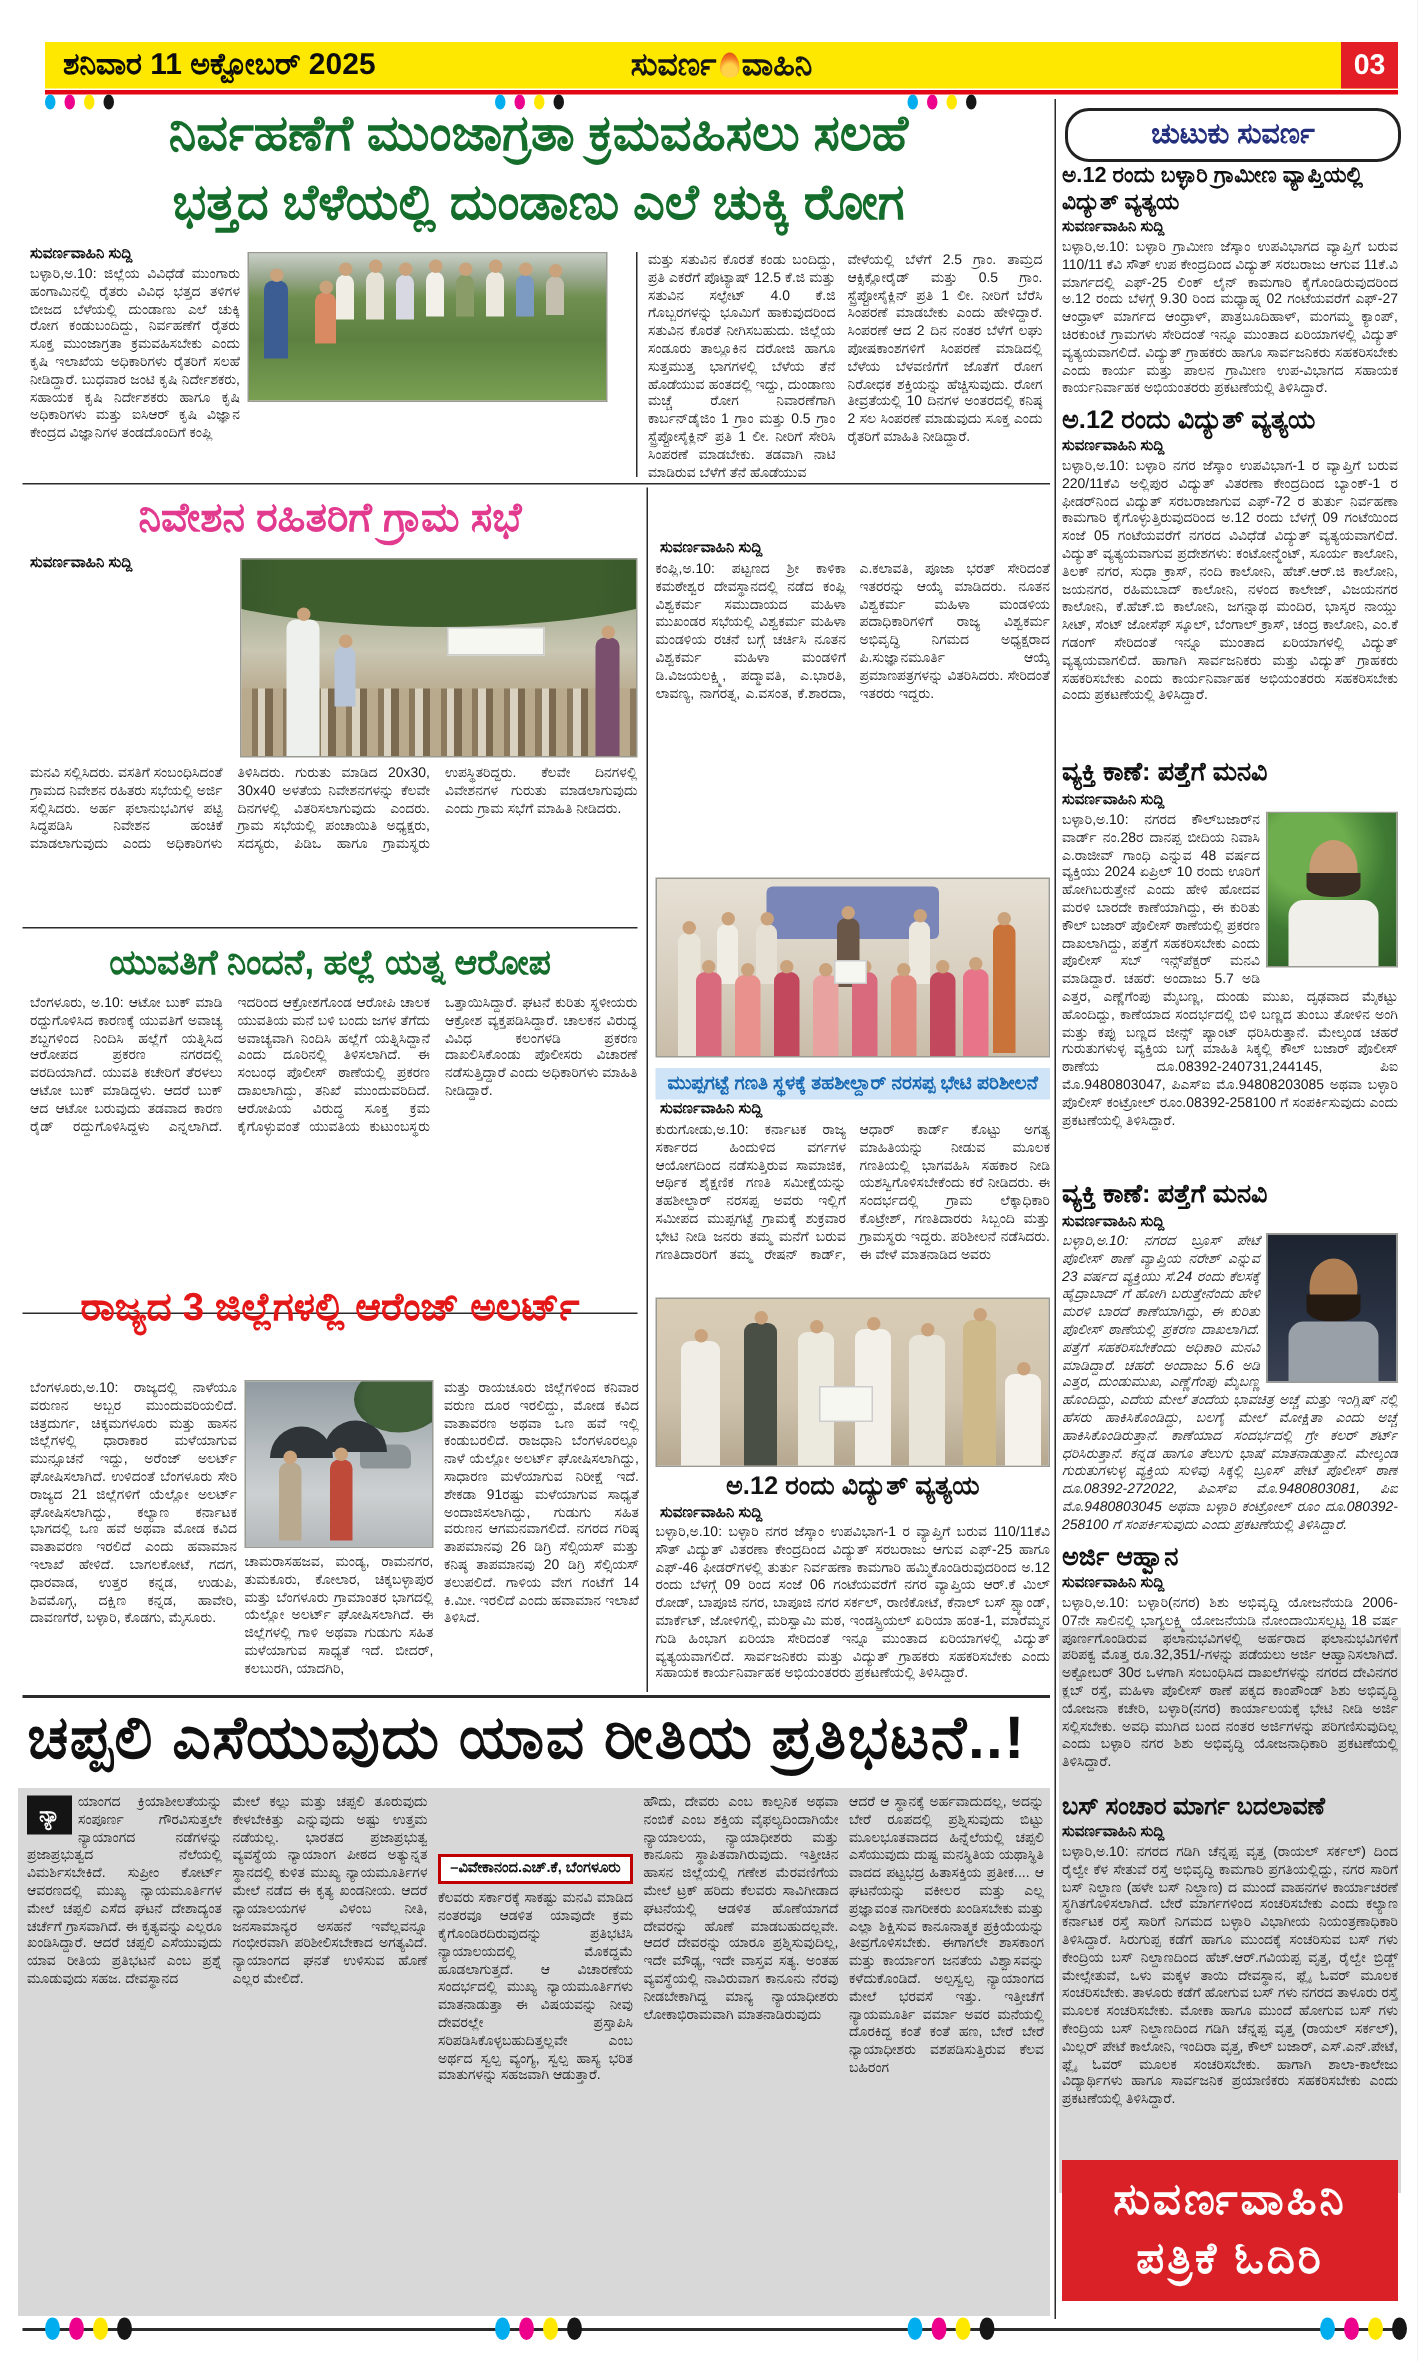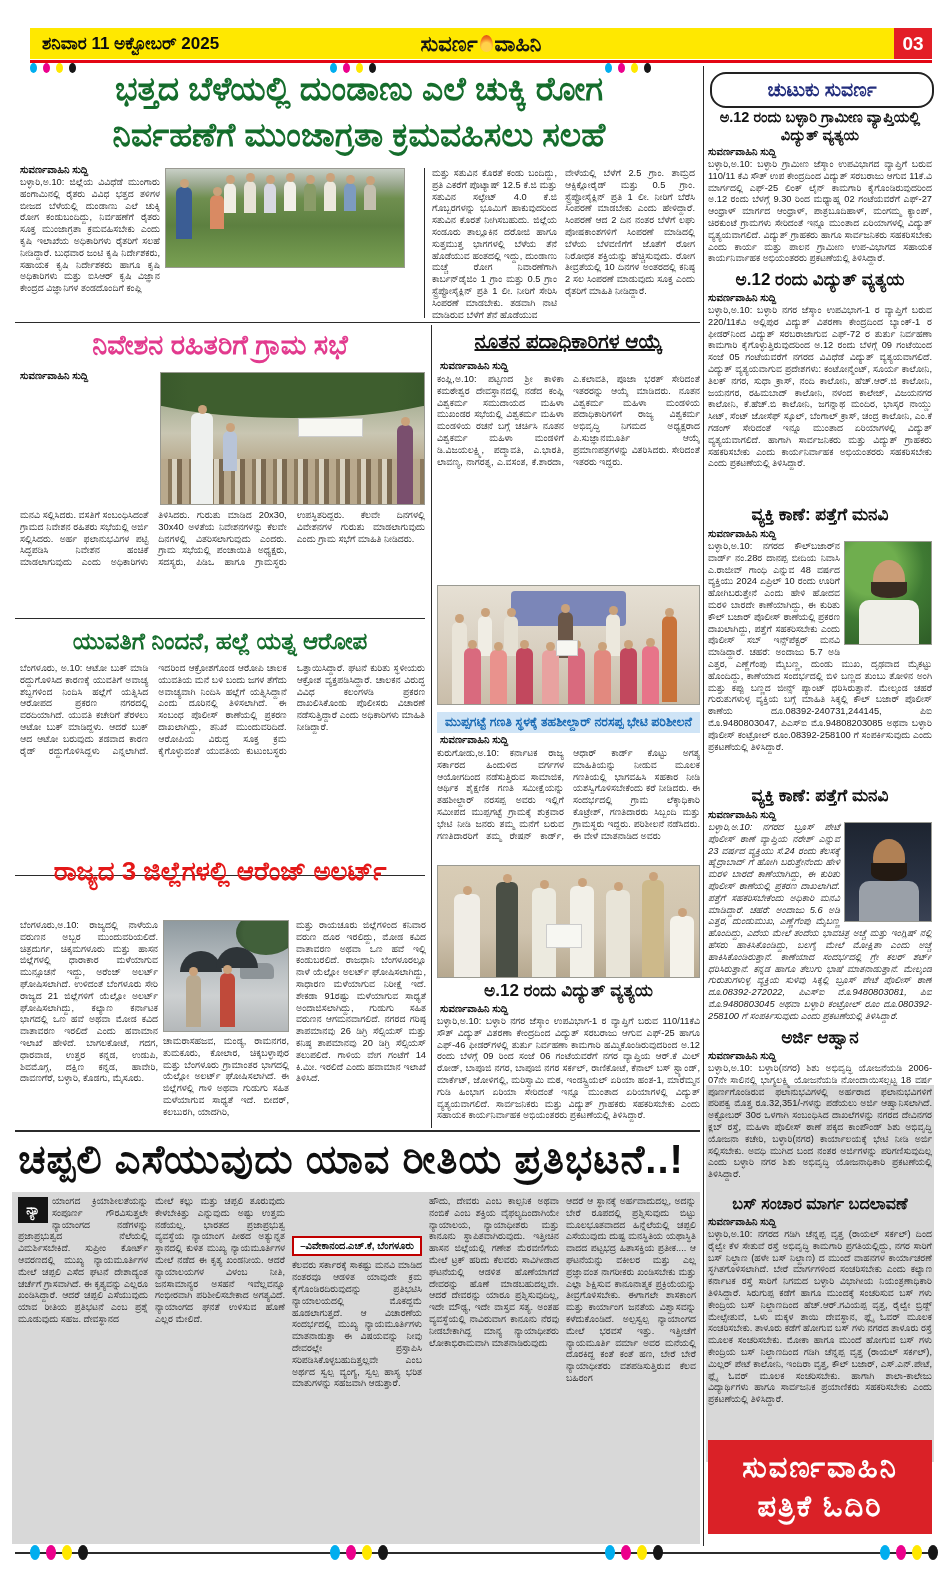--- a/index.html
+++ b/index.html
@@ -5,21 +5,21 @@
   html,body{margin:0;padding:0;background:#e9e9e9;}
   .page{position:relative;width:945px;height:1574px;background:#fff;overflow:hidden;
         font-family:"Liberation Sans",sans-serif;color:#111;margin:0 auto;}
   .abs{position:absolute;}
   .bt{font-size:9.3px;line-height:1.27;text-align:justify;color:#161616;overflow:hidden;}
   .byline{font-size:10px;font-weight:bold;color:#0d0d0d;}
   .cap{font-size:9.3px;line-height:1.25;font-weight:bold;text-align:justify;color:#101010;overflow:hidden;}
   .rule{background:#2b2b2b;}
   
   .masthead{left:30px;top:28px;width:902px;height:31px;background:#ffe800;display:flex;align-items:center;}
-  .m-date{position:absolute;left:12px;font-size:17px;font-weight:bold;color:#0d0d0d;}
+  .m-date{position:absolute;left:12px;font-size:20px;font-weight:bold;color:#0d0d0d;}
   .m-logo{position:absolute;left:0;right:0;display:flex;justify-content:center;align-items:center;gap:2px;
           font-size:21px;font-weight:bold;color:#161616;}
   .flame{width:13px;height:17px;border-radius:50% 50% 50% 50%/62% 62% 38% 38%;
          background:radial-gradient(circle at 50% 72%,#ffd24a 0 34%,#f47c20 62%,#d43b14);}
   .m-page{position:absolute;right:0;top:0;width:38px;height:31px;background:#e31e26;color:#fff;
           font-size:19px;font-weight:bold;display:flex;align-items:center;justify-content:center;}
   .redrule{left:30px;top:60px;width:902px;height:3px;background:#e30613;}
   
   .dots{display:flex;gap:6px;align-items:center;}
   .dots i{display:block;width:10px;height:15px;border-radius:50%;}
@@ -28,21 +28,21 @@
   
   .h-lead{left:15px;top:66px;width:688px;text-align:center;font-weight:bold;color:#156d2c;
           font-size:33px;line-height:1.4;}
   .h-mag{color:#e23a8e;font-size:27px;font-weight:bold;text-align:center;}
   .h-blk{color:#141414;font-weight:bold;text-align:center;}
   .h-grn{color:#156d2c;font-size:23px;font-weight:bold;text-align:center;}
   .h-red{color:#e41818;font-size:26px;font-weight:bold;text-align:center;}
   .h-big{color:#101010;font-size:40px;font-weight:bold;text-align:center;letter-spacing:1px;}
   .blueband{background:#cfe4f6;color:#1668b3;font-size:12.5px;font-weight:bold;text-align:center;
             padding:3px 2px;}
-  .sb-head{font-weight:bold;color:#101010;text-align:center;}
+  .sb-head{font-weight:bold;color:#101010;text-align:left;}
   .chutuku{border:2px solid #222;border-radius:16px;display:flex;align-items:center;justify-content:center;
            font-size:19px;font-weight:bold;color:#232e7d;background:#fff;}
   .graybg{background:#d8d8d8;}
   .authorbox{border:2px solid #c00000;background:#fff;padding:2px 3px;font-weight:bold;font-size:9.8px;
              text-align:center;margin:0 0 4px 0;color:#101010;}
   .dropcap{float:left;width:30px;height:26px;background:#141414;color:#fff;font-weight:bold;font-size:13px;
            display:flex;align-items:center;justify-content:center;margin:1px 4px 1px 0;}
   .readbox{background:#da2127;color:#fff;display:flex;flex-direction:column;align-items:center;
            justify-content:center;font-weight:bold;font-size:29px;line-height:1.35;letter-spacing:2px;}
   
@@ -97,22 +97,22 @@
       <i class="k"></i>
     </div>
   <div class="abs dots small" style="left:605px;top:63px;">
       <i class="c"></i>
       <i class="m"></i>
       <i class="y"></i>
       <i class="k"></i>
     </div>
 
   <div class="abs h-lead">
+    <div>ನಿರ್ವಹಣೆಗೆ ಮುಂಜಾಗ್ರತಾ ಕ್ರಮವಹಿಸಲು ಸಲಹೆ</div>
     <div>ಭತ್ತದ ಬೆಳೆಯಲ್ಲಿ ದುಂಡಾಣು ಎಲೆ ಚುಕ್ಕಿ ರೋಗ</div>
-    <div>ನಿರ್ವಹಣೆಗೆ ಮುಂಜಾಗ್ರತಾ ಕ್ರಮವಹಿಸಲು ಸಲಹೆ</div>
   </div>
   <div class="abs byline" style="left:20px;top:164px;">ಸುವರ್ಣವಾಹಿನಿ ಸುದ್ದಿ</div>
   <div class="abs bt" style="left:20px;top:177px;width:140px;height:143px;">ಬಳ್ಳಾರಿ,ಅ.10: ಜಿಲ್ಲೆಯ ವಿವಿಧೆಡೆ ಮುಂಗಾರು ಹಂಗಾಮಿನಲ್ಲಿ ರೈತರು ವಿವಿಧ ಭತ್ತದ ತಳಿಗಳ ಬೀಜದ ಬೆಳೆಯಲ್ಲಿ ದುಂಡಾಣು ಎಲೆ ಚುಕ್ಕಿ ರೋಗ ಕಂಡುಬಂದಿದ್ದು, ನಿರ್ವಹಣೆಗೆ ರೈತರು ಸೂಕ್ತ ಮುಂಜಾಗ್ರತಾ ಕ್ರಮವಹಿಸಬೇಕು ಎಂದು ಕೃಷಿ ಇಲಾಖೆಯ ಅಧಿಕಾರಿಗಳು ರೈತರಿಗೆ ಸಲಹೆ ನೀಡಿದ್ದಾರೆ. ಬುಧವಾರ ಜಂಟಿ ಕೃಷಿ ನಿರ್ದೇಶಕರು, ಸಹಾಯಕ ಕೃಷಿ ನಿರ್ದೇಶಕರು ಹಾಗೂ ಕೃಷಿ ಅಧಿಕಾರಿಗಳು ಮತ್ತು ಐಸಿಆರ್ ಕೃಷಿ ವಿಜ್ಞಾನ ಕೇಂದ್ರದ ವಿಜ್ಞಾನಿಗಳ ತಂಡದೊಂದಿಗೆ ಕಂಪ್ಲಿ</div>
 
   <div class="ph" id="ph-lead" style="left:165px;top:168px;width:240px;height:100px;">
     <div class="fig" style="left:10px;top:18px;width:16px;height:52px;background:#3b5d94;"></div>
     <div class="fig" style="left:58px;top:14px;width:12px;height:30px;background:#f0ede4;"></div>
     <div class="fig" style="left:78px;top:12px;width:12px;height:32px;background:#e7e2d6;"></div>
     <div class="fig" style="left:98px;top:14px;width:12px;height:30px;background:#d8d8e2;"></div>
     <div class="fig" style="left:118px;top:12px;width:12px;height:30px;background:#f2f0e8;"></div>
@@ -135,21 +135,20 @@
   <div class="ph" id="ph-meeting" style="left:160px;top:372px;width:265px;height:133px;">
     <div class="canopy"></div>
     <div class="paper" style="left:52%;top:34%;width:24%;height:13%;"></div>
     <div class="crowd"></div>
     <div class="fig" style="left:30px;top:40px;width:22px;height:92px;background:#eef0ee;"></div>
     <div class="fig" style="left:62px;top:58px;width:14px;height:40px;background:#b8c4d8;"></div>
     <div class="fig" style="left:236px;top:52px;width:16px;height:80px;background:#7a4f6e;"></div>
   </div>
   <div class="abs bt" style="left:20px;top:510px;width:405px;height:100px;column-count:3;column-gap:10px;">ಮನವಿ ಸಲ್ಲಿಸಿದರು. ವಸತಿಗೆ ಸಂಬಂಧಿಸಿದಂತೆ ಗ್ರಾಮದ ನಿವೇಶನ ರಹಿತರು ಸಭೆಯಲ್ಲಿ ಅರ್ಜಿ ಸಲ್ಲಿಸಿದರು. ಅರ್ಹ ಫಲಾನುಭವಿಗಳ ಪಟ್ಟಿ ಸಿದ್ಧಪಡಿಸಿ ನಿವೇಶನ ಹಂಚಿಕೆ ಮಾಡಲಾಗುವುದು ಎಂದು ಅಧಿಕಾರಿಗಳು ತಿಳಿಸಿದರು. ಗುರುತು ಮಾಡಿದ 20x30, 30x40 ಅಳತೆಯ ನಿವೇಶನಗಳನ್ನು ಕೆಲವೇ ದಿನಗಳಲ್ಲಿ ವಿತರಿಸಲಾಗುವುದು ಎಂದರು. ಗ್ರಾಮ ಸಭೆಯಲ್ಲಿ ಪಂಚಾಯಿತಿ ಅಧ್ಯಕ್ಷರು, ಸದಸ್ಯರು, ಪಿಡಿಒ ಹಾಗೂ ಗ್ರಾಮಸ್ಥರು ಉಪಸ್ಥಿತರಿದ್ದರು. ಕೆಲವೇ ದಿನಗಳಲ್ಲಿ ವಿವೇಶನಗಳ ಗುರುತು ಮಾಡಲಾಗುವುದು ಎಂದು ಗ್ರಾಮ ಸಭೆಗೆ ಮಾಹಿತಿ ನೀಡಿದರು.</div>
 
-  <div class="abs h-blk" style="left:437px;top:330px;width:263px;font-size:20px;text-decoration:underline;">ನೂತನ ಪದಾಧಿಕಾರಿಗಳ ಆಯ್ಕೆ</div>
   <div class="abs byline" style="left:440px;top:360px;">ಸುವರ್ಣವಾಹಿನಿ ಸುದ್ದಿ</div>
   <div class="abs bt" style="left:437px;top:374px;width:263px;height:206px;column-count:2;column-gap:9px;">ಕಂಪ್ಲಿ,ಅ.10: ಪಟ್ಟಣದ ಶ್ರೀ ಕಾಳಿಕಾ ಕಮಠೇಶ್ವರ ದೇವಸ್ಥಾನದಲ್ಲಿ ನಡೆದ ಕಂಪ್ಲಿ ವಿಶ್ವಕರ್ಮ ಸಮುದಾಯದ ಮಹಿಳಾ ಮುಖಂಡರ ಸಭೆಯಲ್ಲಿ ವಿಶ್ವಕರ್ಮ ಮಹಿಳಾ ಮಂಡಳಿಯ ರಚನೆ ಬಗ್ಗೆ ಚರ್ಚಿಸಿ ನೂತನ ವಿಶ್ವಕರ್ಮ ಮಹಿಳಾ ಮಂಡಳಿಗೆ ಡಿ.ವಿಜಯಲಕ್ಷ್ಮಿ, ಪದ್ಮಾವತಿ, ಎ.ಭಾರತಿ, ಲಾವಣ್ಯ, ನಾಗರತ್ನ, ಎ.ವಸಂತ, ಕೆ.ಶಾರದಾ, ಎ.ಕಲಾವತಿ, ಪೂಜಾ ಭರತ್ ಸೇರಿದಂತೆ ಇತರರನ್ನು ಆಯ್ಕೆ ಮಾಡಿದರು. ನೂತನ ವಿಶ್ವಕರ್ಮ ಮಹಿಳಾ ಮಂಡಳಿಯ ಪದಾಧಿಕಾರಿಗಳಿಗೆ ರಾಜ್ಯ ವಿಶ್ವಕರ್ಮ ಅಭಿವೃದ್ಧಿ ನಿಗಮದ ಅಧ್ಯಕ್ಷರಾದ ಪಿ.ಸುಜ್ಞಾನಮೂರ್ತಿ ಆಯ್ಕೆ ಪ್ರಮಾಣಪತ್ರಗಳನ್ನು ವಿತರಿಸಿದರು. ಸೇರಿದಂತೆ ಇತರರು ಇದ್ದರು.</div>
 
   <div class="ph" id="ph-group" style="left:437px;top:585px;width:263px;height:120px;">
     <div class="backdrop"></div>
     <div class="fig" style="left:14px;top:36px;width:15px;height:84px;background:#e9e4d8;"></div>
     <div class="fig" style="left:40px;top:30px;width:14px;height:40px;background:#f0ede4;"></div>
     <div class="fig" style="left:66px;top:30px;width:14px;height:40px;background:#e5e0d3;"></div>
     <div class="fig" style="left:120px;top:26px;width:15px;height:46px;background:#6b5748;"></div>
     <div class="fig" style="left:168px;top:28px;width:14px;height:42px;background:#ece8dd;"></div>

